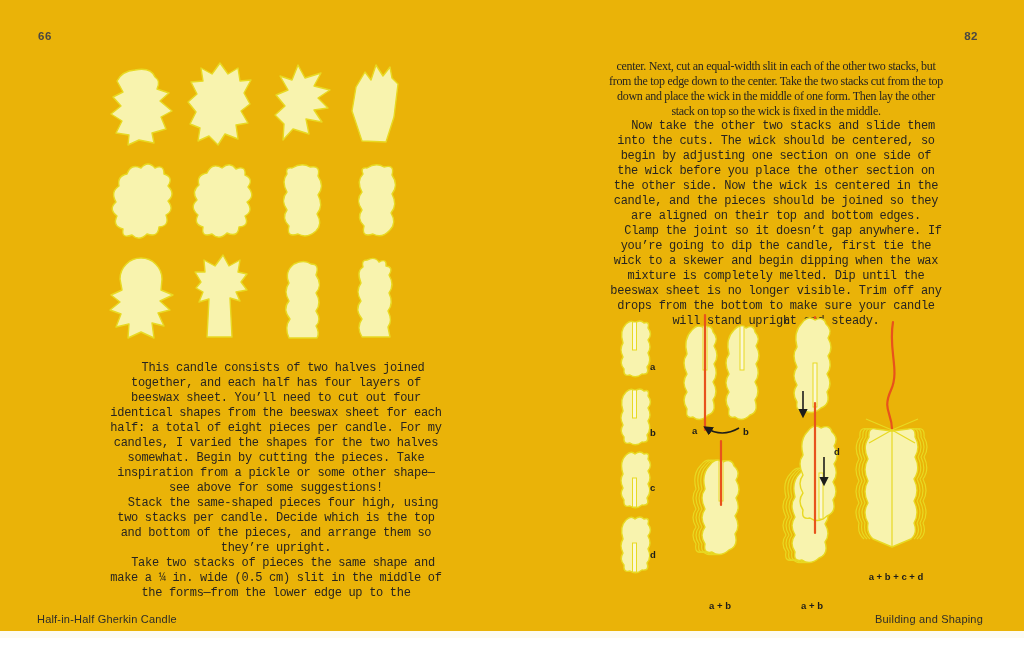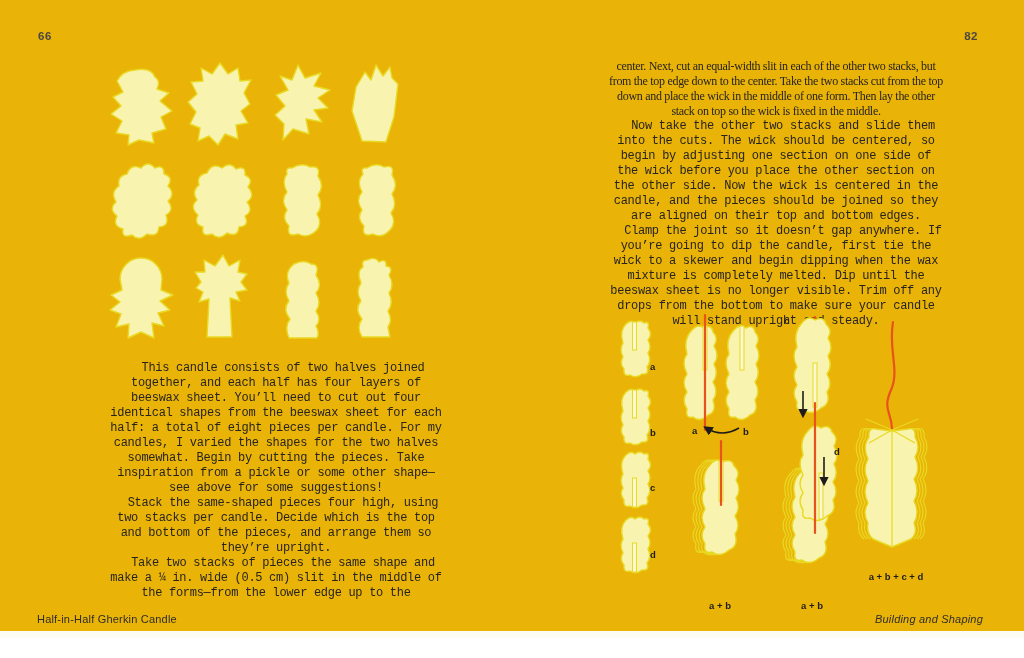--- a/index.html
+++ b/index.html
@@ -20,21 +20,21 @@
   }
   .body-text.left{left:108px;top:361px;width:336px;}
   .body-text.right{left:608px;top:59px;width:336px;}
   .body-text p{margin:0;text-align:center;}
   .body-text p.indent{text-indent:14px;font-family:Liberation Mono, monospace;}
   .footer{
     position:absolute;top:613px;font-family:"Liberation Sans",sans-serif;
     font-size:11px;color:#2e2d29;letter-spacing:.2px;
   }
   .footer.left{left:37px;}
-  .footer.right{right:41px;font-style:italic;}
+  .footer.right{right:41px;}
   .fig{position:absolute;}
   .fig.shapes{left:95px;top:55px;}
   .fig.diagram{left:600px;top:305px;}
   .lbl{
     position:absolute;font-family:"Liberation Sans",sans-serif;
     font-size:9.5px;font-weight:bold;color:#1d1c1a;white-space:nowrap;
   }
   .lbl.center{transform:translateX(-50%);margin-top:31px;}
   .page-edge{position:absolute;left:0;bottom:0;width:100%;height:7px;background:#fcfbf4;}
   svg .wax{fill:#f8f3ae;stroke:#e8d922;stroke-width:1.4;stroke-linejoin:round;}

